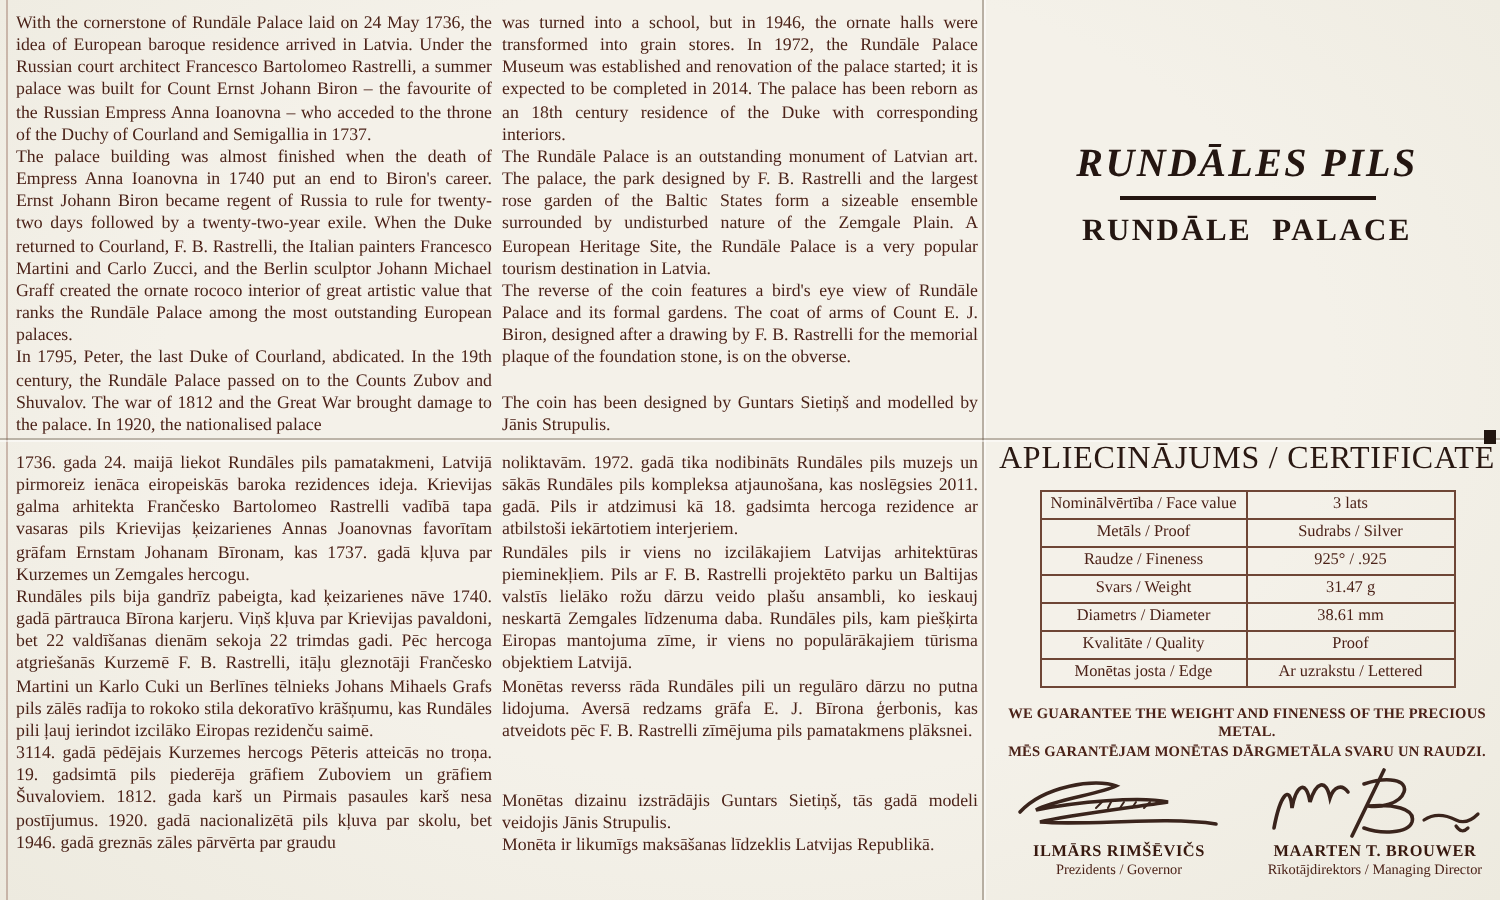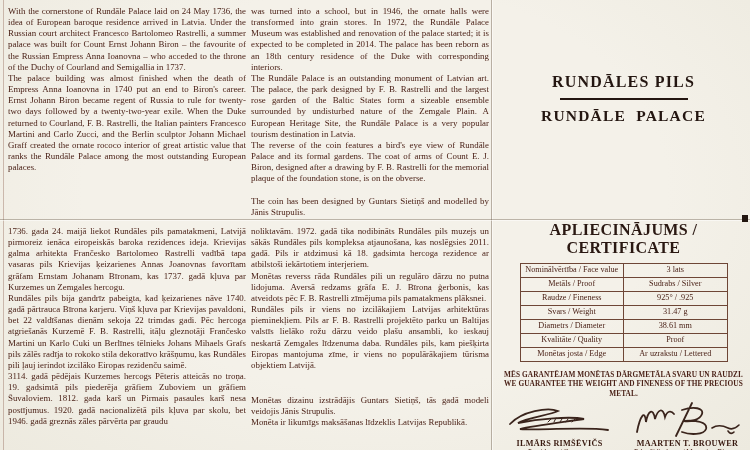--- a/index.html
+++ b/index.html
@@ -21,26 +21,26 @@
   .en1{left:8px;top:6px;height:213px;}
   .en2{left:251px;top:6px;height:213px;}
   .lv1{left:8px;top:226px;height:222px;}
   .lv2{left:251px;top:226px;height:222px;}
   .gap-sm{margin-top:11px !important;}
   .gap-lg{margin-top:24px !important;}
 
   
   .right-panel{position:absolute;left:497px;top:0;width:253px;height:450px;}
   .title-block{position:absolute;top:71px;left:0;width:100%;text-align:center;color:#241611;}
-  .title-lv{font-weight:bold;font-size:16px;line-height:22px;letter-spacing:1.2px;}
+  .title-lv{font-weight:bold;font-size:20px;line-height:22px;letter-spacing:1.2px;font-style:italic;}
   .title-rule{width:128px;height:2px;background:#241611;margin:5px auto 7px;}
   .title-en{font-weight:bold;font-size:15.5px;line-height:17px;letter-spacing:1.2px;word-spacing:5px;text-align:center;}
 
   .cert{position:absolute;top:221px;left:0;width:100%;color:#3f1e15;}
-  .cert-heading{font-size:16px;line-height:18px;letter-spacing:.4px;text-align:center;margin:0 0 6px;font-weight:bold;color:#2a1812;}
+  .cert-heading{font-size:16px;line-height:18px;letter-spacing:.4px;text-align:center;margin:0 0 6px;font-weight:normal;color:#2a1812;}
   table.spec{border-collapse:collapse;margin:0 auto;width:208px;}
   table.spec td{border:1px solid #6e4636;font-size:8.2px;line-height:8.6px;text-align:center;padding:2.2px 2px;color:#4b2218;}
   table.spec td.lbl{width:50%;}
   .guarantee{font-weight:bold;font-size:7.3px;line-height:9.4px;text-align:center;margin:8px 2px 0;letter-spacing:.1px;color:#4b2218;}
   .guarantee + .guarantee{margin-top:0;}
 
   .signatures{display:flex;justify-content:center;gap:8px;margin-top:4px;}
   .signer{width:120px;text-align:center;}
   svg.sig{width:112px;height:37px;display:block;margin:0 auto;}
   .sig-name{font-weight:bold;font-size:8.2px;line-height:10px;letter-spacing:.3px;color:#38190f;}
@@ -49,40 +49,41 @@
 </head>
 <body>
 
 <div class="sheet">
 
   <div class="edge-left"></div>
 
   <section class="col en1">
     <p>With the cornerstone of Rundāle Palace laid on 24 May 1736, the idea of European baroque residence arrived in Latvia. Under the Russian court architect Francesco Bartolomeo Rastrelli, a summer palace was built for Count Ernst Johann Biron – the favourite of the Russian Empress Anna Ioanovna – who acceded to the throne of the Duchy of Courland and Semigallia in 1737.</p>
     <p>The palace building was almost finished when the death of Empress Anna Ioanovna in 1740 put an end to Biron's career. Ernst Johann Biron became regent of Russia to rule for twenty-two days followed by a twenty-two-year exile. When the Duke returned to Courland, F. B. Rastrelli, the Italian painters Francesco Martini and Carlo Zucci, and the Berlin sculptor Johann Michael Graff created the ornate rococo interior of great artistic value that ranks the Rundāle Palace among the most outstanding European palaces.</p>
+    <p>In 1795, Peter, the last Duke of Courland, abdicated. In the 19th century, the Rundāle Palace passed on to the Counts Zubov and Shuvalov. The war of 1812 and the Great War brought damage to the palace. In 1920, the nationalised palace</p>
   </section>
 
   <section class="col en2">
     <p>was turned into a school, but in 1946, the ornate halls were transformed into grain stores. In 1972, the Rundāle Palace Museum was established and renovation of the palace started; it is expected to be completed in 2014. The palace has been reborn as an 18th century residence of the Duke with corresponding interiors.</p>
     <p>The Rundāle Palace is an outstanding monument of Latvian art. The palace, the park designed by F. B. Rastrelli and the largest rose garden of the Baltic States form a sizeable ensemble surrounded by undisturbed nature of the Zemgale Plain. A European Heritage Site, the Rundāle Palace is a very popular tourism destination in Latvia.</p>
     <p>The reverse of the coin features a bird's eye view of Rundāle Palace and its formal gardens. The coat of arms of Count E. J. Biron, designed after a drawing by F. B. Rastrelli for the memorial plaque of the foundation stone, is on the obverse.</p>
     <p class="gap-sm">The coin has been designed by Guntars Sietiņš and modelled by Jānis Strupulis.</p>
     <p>The coin is legal tender in the Republic of Latvia.</p>
   </section>
 
   <section class="col lv1">
     <p>1736. gada 24. maijā liekot Rundāles pils pamatakmeni, Latvijā pirmoreiz ienāca eiropeiskās baroka rezidences ideja. Krievijas galma arhitekta Frančesko Bartolomeo Rastrelli vadībā tapa vasaras pils Krievijas ķeizarienes Annas Joanovnas favorītam grāfam Ernstam Johanam Bīronam, kas 1737. gadā kļuva par Kurzemes un Zemgales hercogu.</p>
     <p>Rundāles pils bija gandrīz pabeigta, kad ķeizarienes nāve 1740. gadā pārtrauca Bīrona karjeru. Viņš kļuva par Krievijas pavaldoni, bet 22 valdīšanas dienām sekoja 22 trimdas gadi. Pēc hercoga atgriešanās Kurzemē F. B. Rastrelli, itāļu gleznotāji Frančesko Martini un Karlo Cuki un Berlīnes tēlnieks Johans Mihaels Grafs pils zālēs radīja to rokoko stila dekoratīvo krāšņumu, kas Rundāles pili ļauj ierindot izcilāko Eiropas rezidenču saimē.</p>
     <p>3114. gadā pēdējais Kurzemes hercogs Pēteris atteicās no troņa. 19. gadsimtā pils piederēja grāfiem Zuboviem un grāfiem Šuvaloviem. 1812. gada karš un Pirmais pasaules karš nesa postījumus. 1920. gadā nacionalizētā pils kļuva par skolu, bet 1946. gadā greznās zāles pārvērta par graudu</p>
   </section>
 
   <section class="col lv2">
     <p>noliktavām. 1972. gadā tika nodibināts Rundāles pils muzejs un sākās Rundāles pils kompleksa atjaunošana, kas noslēgsies 2011. gadā. Pils ir atdzimusi kā 18. gadsimta hercoga rezidence ar atbilstoši iekārtotiem interjeriem.</p>
+    <p>Rundāles pils ir viens no izcilākajiem Latvijas arhitektūras pieminekļiem. Pils ar F. B. Rastrelli projektēto parku un Baltijas valstīs lielāko rožu dārzu veido plašu ansambli, ko ieskauj neskartā Zemgales līdzenuma daba. Rundāles pils, kam piešķirta Eiropas mantojuma zīme, ir viens no populārākajiem tūrisma objektiem Latvijā.</p>
     <p>Monētas reverss rāda Rundāles pili un regulāro dārzu no putna lidojuma. Aversā redzams grāfa E. J. Bīrona ģerbonis, kas atveidots pēc F. B. Rastrelli zīmējuma pils pamatakmens plāksnei.</p>
-    <p>Rundāles pils ir viens no izcilākajiem Latvijas arhitektūras pieminekļiem. Pils ar F. B. Rastrelli projektēto parku un Baltijas valstīs lielāko rožu dārzu veido plašu ansambli, ko ieskauj neskartā Zemgales līdzenuma daba. Rundāles pils, kam piešķirta Eiropas mantojuma zīme, ir viens no populārākajiem tūrisma objektiem Latvijā.</p>
     <p class="gap-lg">Monētas dizainu izstrādājis Guntars Sietiņš, tās gadā modeli veidojis Jānis Strupulis.</p>
     <p>Monēta ir likumīgs maksāšanas līdzeklis Latvijas Republikā.</p>
   </section>
 
   <aside class="right-panel">
 
     <div class="title-block">
       <div class="title-lv">RUNDĀLES PILS</div>
       <div class="title-rule"></div>
       <div class="title-en">RUNDĀLE PALACE</div>
@@ -117,22 +118,22 @@
             <td class="lbl">Kvalitāte / Quality</td>
             <td>Proof</td>
           </tr>
           <tr>
             <td class="lbl">Monētas josta / Edge</td>
             <td>Ar uzrakstu / Lettered</td>
           </tr>
         </tbody>
       </table>
 
+      <p class="guarantee">WE GUARANTEE THE WEIGHT AND FINENESS OF THE PRECIOUS METAL.</p>
       <p class="guarantee">MĒS GARANTĒJAM MONĒTAS DĀRGMETĀLA SVARU UN RAUDZI.</p>
-      <p class="guarantee">WE GUARANTEE THE WEIGHT AND FINENESS OF THE PRECIOUS METAL.</p>
 
       <div class="signatures">
         <div class="signer">
           <svg class="sig" viewBox="0 0 112 37">
             <path d="M6,22 C18,9 44,5 54,9 C46,13 22,16 14,21 C34,17 66,14 80,17 C60,20 28,24 16,27 C40,29 78,24 104,28" fill="none" stroke="#3a241c" stroke-width="1.8" stroke-linecap="round"></path>
             <path d="M44,20 l3,-3 m3,3 l2,-4 m4,4 l2,-3 m4,3 l2,-3 m4,3 l3,-3" fill="none" stroke="#3a241c" stroke-width="1" stroke-linecap="round"></path>
           </svg>
           <div class="sig-name">ILMĀRS RIMŠĒVIČS</div>
           <div class="sig-title">Prezidents / Governor</div>
 

